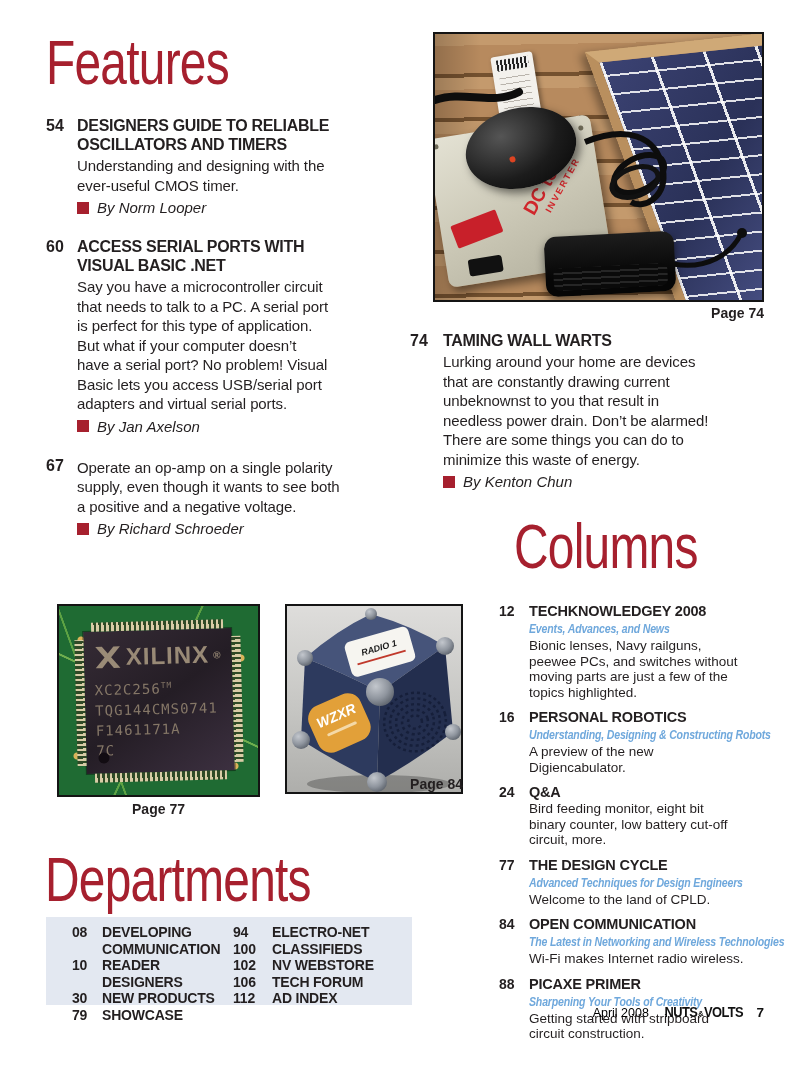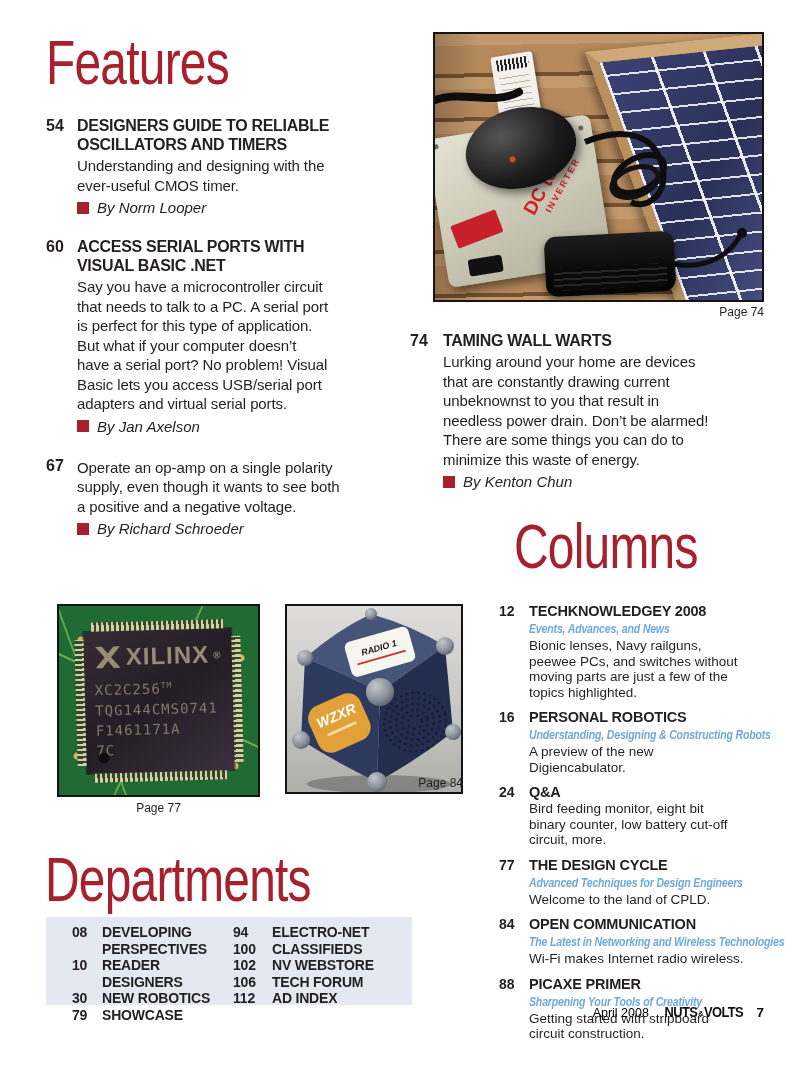--- a/index.html
+++ b/index.html
@@ -39,21 +39,21 @@
   .dept-box{position:absolute;left:46px;top:917px;width:366px;height:88px;background:#e3e8f1;}
   .dept-col{position:absolute;top:7px;}
   .dept-col.left{left:26px;width:170px;}
   .dept-col.right{left:187px;width:170px;}
   .dept-row{display:flex;font-weight:bold;font-size:14px;line-height:16.6px;letter-spacing:-0.2px;}
   .dept-col.left .dept-num{width:30px;flex:none;}
   .dept-col.right .dept-num{width:39px;flex:none;}
 
   
   .photo{position:absolute;border:2px solid #141414;overflow:hidden;background:#888;}
-  .caption{position:absolute;font-weight:normal;font-size:12px;color:#231f20;}
+  .caption{position:absolute;font-weight:bold;font-size:14px;color:#231f20;}
   #photo-solar{left:433px;top:32px;width:327px;height:266px;}
   #cap74{left:433px;top:305px;width:331px;text-align:right;}
   #photo-chip{left:57px;top:604px;width:199px;height:189px;}
   #cap77{left:57px;top:801px;width:203px;text-align:center;}
   #photo-cube{left:285px;top:604px;width:174px;height:186px;}
   #cap84{left:285px;top:776px;width:178px;text-align:right;}
 
   
   .deck{position:absolute;inset:0;
     background:
@@ -357,29 +357,29 @@
   </div>
   <div class="caption" id="cap84">Page 84</div>
 
   <div class="red-heading" style="left:45px;top:848px;">Departments</div>
 
   <div class="dept-box">
     <div class="dept-col left">
       <div class="dept-row">
         <span class="dept-num">08</span>
         <span class="dept-label pre">DEVELOPING
-PERSPECTIVES</span>
+COMMUNICATION</span>
       </div>
       <div class="dept-row">
         <span class="dept-num">10</span>
         <span class="dept-label pre">READER DESIGNERS</span>
       </div>
       <div class="dept-row">
         <span class="dept-num">30</span>
-        <span class="dept-label pre">NEW ROBOTICS</span>
+        <span class="dept-label pre">NEW PRODUCTS</span>
       </div>
       <div class="dept-row">
         <span class="dept-num">79</span>
         <span class="dept-label pre">SHOWCASE</span>
       </div>
     </div>
     <div class="dept-col right">
       <div class="dept-row">
         <span class="dept-num">94</span>
         <span class="dept-label pre">ELECTRO-NET</span>

